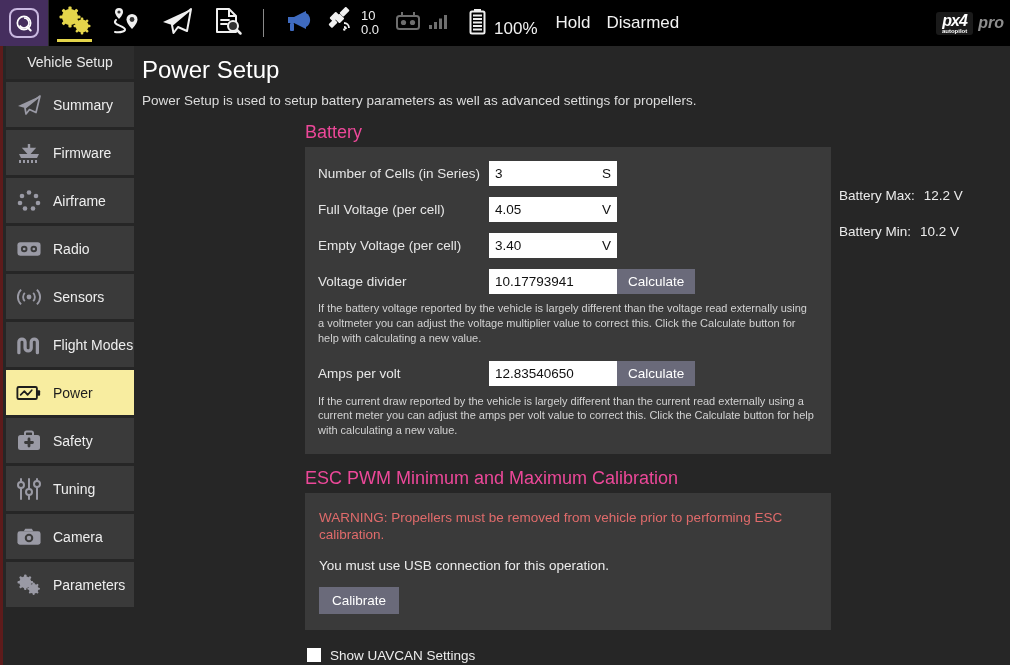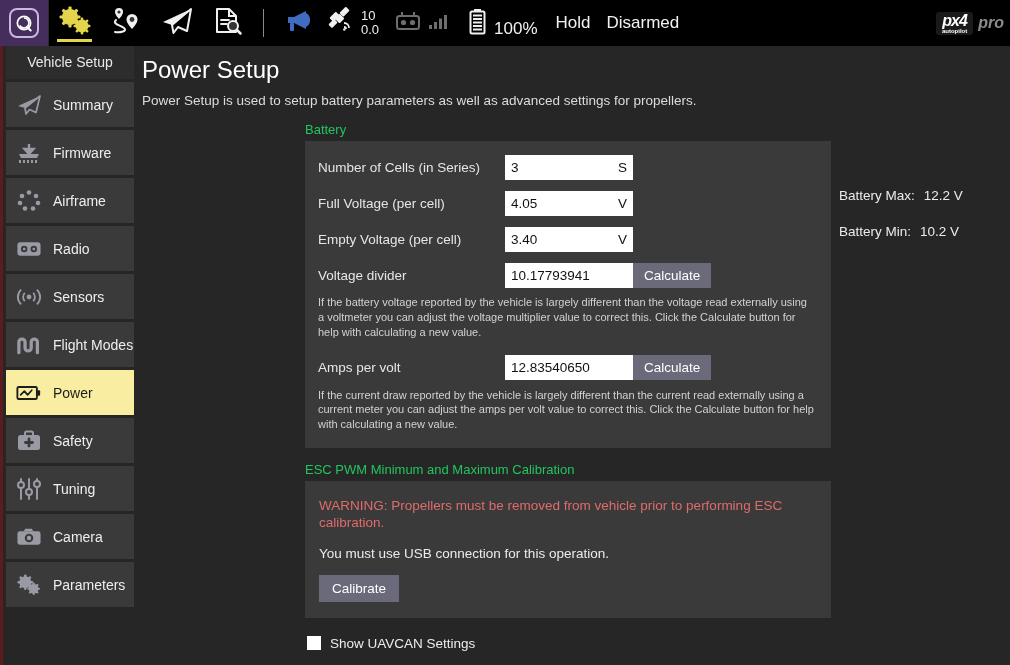--- a/index.html
+++ b/index.html
@@ -86,25 +86,25 @@
   .sb-ico { width: 26px; height: 26px; display: flex; align-items: center; justify-content: center; }
 
   
   #main {
     position: absolute; left: 137px; top: 46px; right: 0; bottom: 0;
     background: #262626; overflow: hidden;
   }
   #page-title { color: #ffffff; font-size: 24px; padding: 10px 0 0 5px; }
   #page-desc { color: #dcdcdc; font-size: 13.5px; padding: 9px 0 0 5px; }
 
-  .sect-head { color: #22c55e; font-size: 13px; margin: 14px 0 4px 168px; }
+  .sect-head { color: #ec4899; font-size: 18px; margin: 14px 0 4px 168px; }
   .panel { background: #3a3a3a; margin-left: 168px; width: 526px; }
 
   .frow { display: flex; align-items: center; height: 36px; }
-  .flabel { color: #e6e6e6; font-size: 13.5px; width: 200px; padding-left: 13px; }
+  .flabel { color: #e6e6e6; font-size: 13.5px; width: 184px; padding-left: 13px; }
   .finput {
     width: 128px; height: 25px; background: #ffffff; color: #111111;
     font-size: 13.5px; border: none; display: flex; align-items: center;
     justify-content: space-between; padding: 0 6px;
   }
   .fsuffix { color: #111111; font-size: 13.5px; }
   .calc-btn {
     background: #6a6a7a; color: #ffffff; font-size: 13.5px;
     padding: 5px 11px; border: none;
   }

